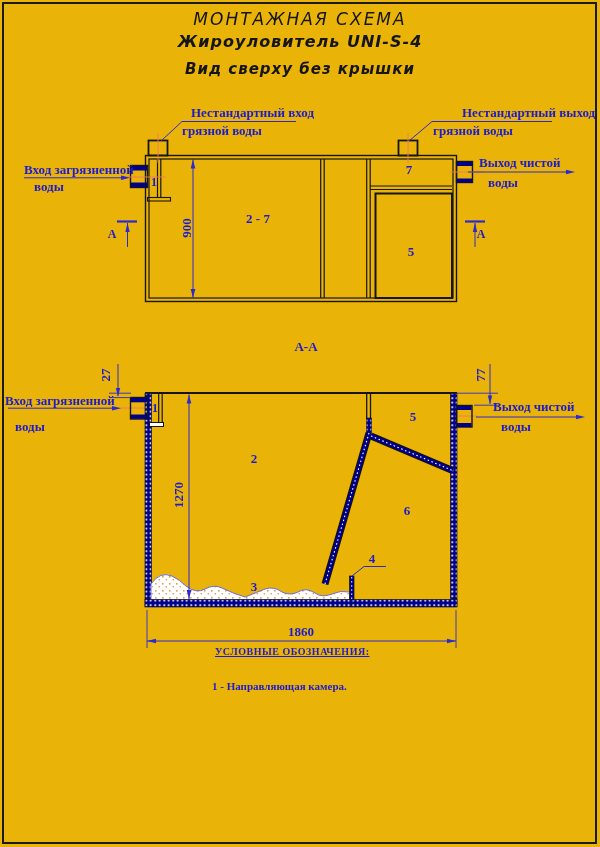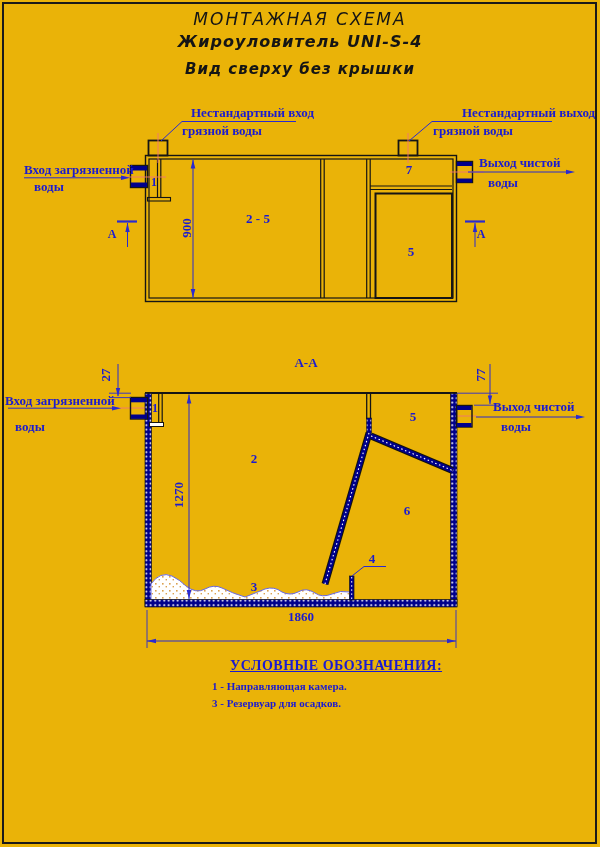--- a/index.html
+++ b/index.html
@@ -14,22 +14,22 @@
   .title-line { position:absolute; width:100%; text-align:center;
     font-family:"DejaVu Sans", sans-serif; font-style:italic; color:#151515; }
   #t1 { top:9px;  font-size:17px; letter-spacing:2px; }
   #t2 { top:32px; font-size:16px; font-weight:bold; letter-spacing:1px; }
   #t3 { top:60px; font-size:15px; font-weight:bold; letter-spacing:1px; }
   .lbl { position:absolute; color:#1b1bd0; font-weight:bold; font-size:13px;
     line-height:14px; white-space:nowrap; }
   .c { text-align:center; }
   .sm { font-size:12px; }
   .rot { width:44px; text-align:center; transform:rotate(-90deg); transform-origin:center; }
-  .legend-header { position:absolute; left:230px; top:646px; font-size:14px;
-    font-weight:bold; color:#1b1bd0; text-decoration:underline; letter-spacing:0.5px;margin-top:12px; }
+  .legend-header { position:absolute; left:215px; top:646px; font-size:10px;
+    font-weight:bold; color:#1b1bd0; text-decoration:underline; letter-spacing:0.5px; }
   .legend-list { position:absolute; left:212px; top:678px; color:#1b1bd0;
     font-size:11px; font-weight:bold; }
   .legend-item { height:16.7px; line-height:16.7px; white-space:nowrap; }
 </style>
 </head>
 <body>
 
 <div class="page">
   <div class="page-border"></div>
 
@@ -192,41 +192,40 @@
 
   <div class="lbl c" style="left:191px; top:106px; width:116px;">Нестандартный вход</div>
   <div class="lbl c" style="left:180px; top:124px; width:84px;">грязной воды</div>
   <div class="lbl" style="left:24px; top:163px;">Вход загрязненной</div>
   <div class="lbl" style="left:34px; top:180px;">воды</div>
   <div class="lbl c" style="left:430px; top:106px; width:124px;margin-left:32px;">Нестандартный выход</div>
   <div class="lbl c" style="left:430px; top:124px; width:86px;">грязной воды</div>
   <div class="lbl c" style="left:479px; top:156px; width:80px;">Выход чистой</div>
   <div class="lbl c" style="left:483px; top:176px; width:40px;">воды</div>
   <div class="lbl rot" style="left:165px; top:221px;">900</div>
-  <div class="lbl c" style="left:238px; top:212px; width:40px;">2 - 5</div>
+  <div class="lbl c" style="left:238px; top:212px; width:40px;">2 - 7</div>
   <div class="lbl c" style="left:402px; top:163px; width:14px;">7</div>
   <div class="lbl c" style="left:404px; top:245px; width:14px;">5</div>
   <div class="lbl c sm" style="left:149px; top:175px; width:10px;">1</div>
   <div class="lbl c sm" style="left:106px; top:227px; width:12px;">А</div>
   <div class="lbl c sm" style="left:475px; top:227px; width:12px;">А</div>
 
-  <div class="lbl c" style="left:286px; top:356px; width:40px;">А-А</div>
+  <div class="lbl c" style="left:286px; top:340px; width:40px;">А-А</div>
   <div class="lbl" style="left:5px; top:394px;">Вход загрязненной</div>
   <div class="lbl" style="left:15px; top:420px;">воды</div>
   <div class="lbl c" style="left:493px; top:400px; width:80px;">Выход чистой</div>
   <div class="lbl c" style="left:496px; top:420px; width:40px;">воды</div>
   <div class="lbl rot" style="left:84px;  top:368px;">27</div>
   <div class="lbl rot" style="left:459px; top:368px;">77</div>
   <div class="lbl rot" style="left:157px; top:488px;">1270</div>
-  <div class="lbl c" style="left:271px; top:610px; width:60px;">1860</div>
+  <div class="lbl c" style="left:271px; top:625px; width:60px;">1860</div>
   <div class="lbl c sm" style="left:150px; top:401px; width:10px;">1</div>
   <div class="lbl c" style="left:248px; top:452px; width:12px;">2</div>
   <div class="lbl c" style="left:407px; top:410px; width:12px;">5</div>
   <div class="lbl c" style="left:401px; top:504px; width:12px;">6</div>
   <div class="lbl c" style="left:248px; top:580px; width:12px;">3</div>
   <div class="lbl c" style="left:366px; top:552px; width:12px;">4</div>
 
   <div class="legend-header">УСЛОВНЫЕ ОБОЗНАЧЕНИЯ:</div>
   <div class="legend-list">
     <div class="legend-item">1 - Направляющая камера.</div>
-    <div class="legend-item">3 - Резервуар для осадков.</div>
   </div>
 </div>
 
 </body></html>

